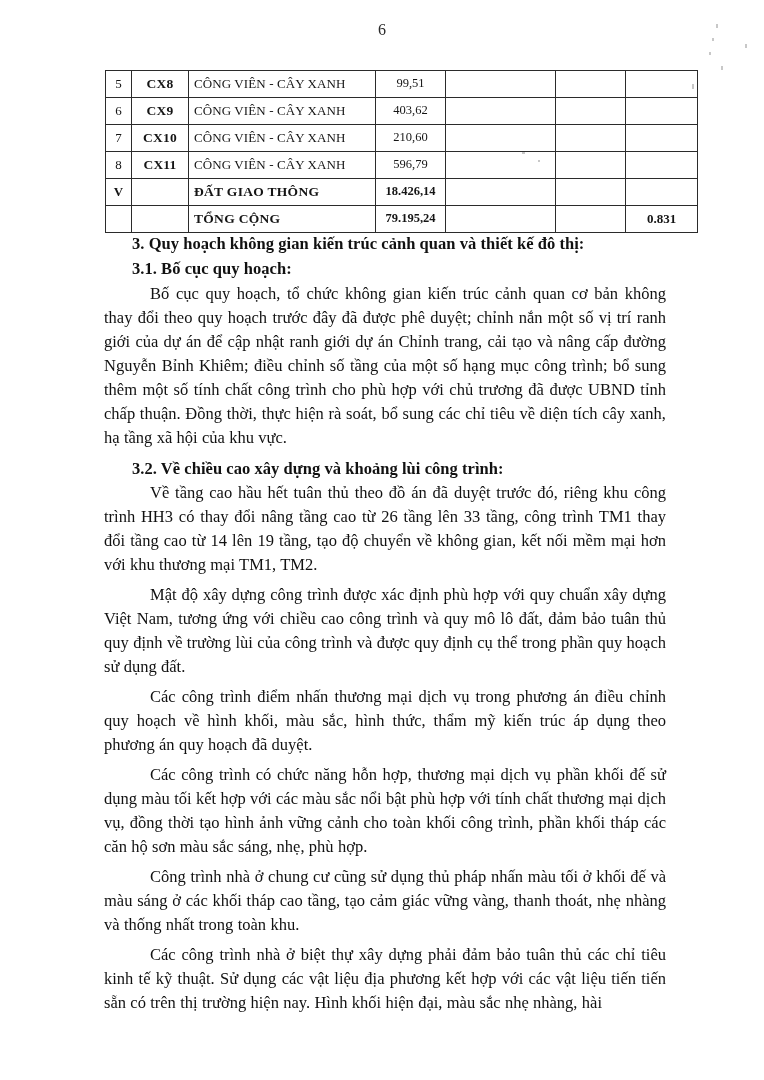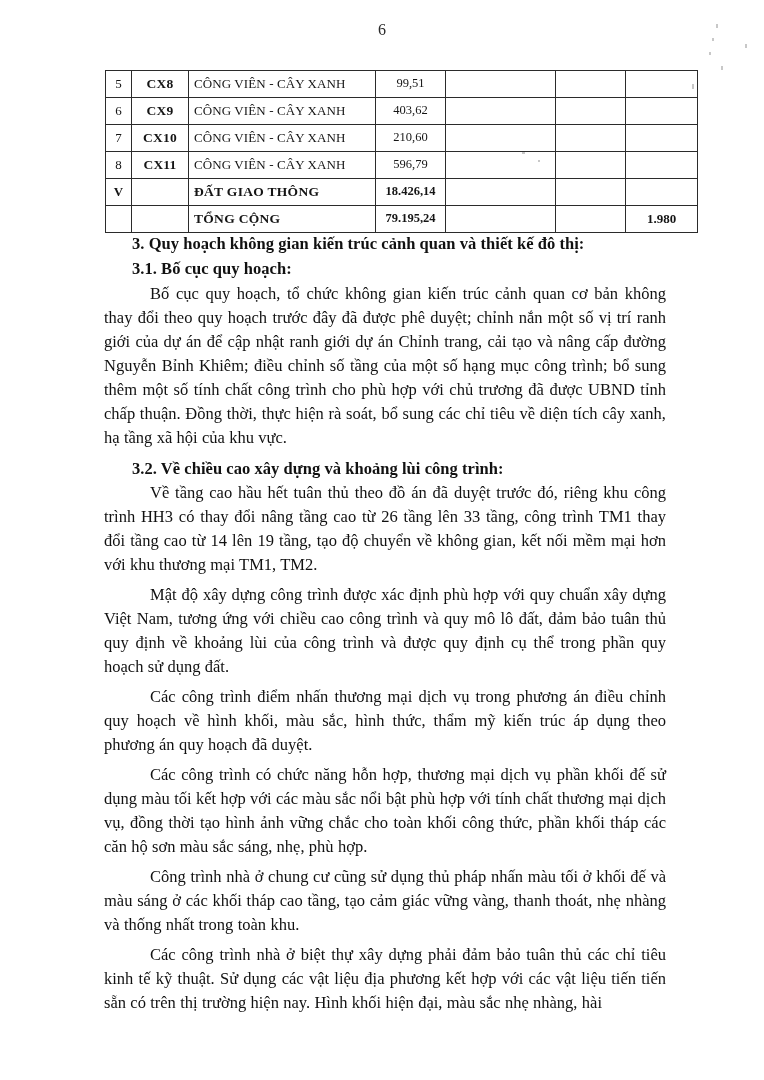--- a/index.html
+++ b/index.html
@@ -205,45 +205,45 @@
           <td class="blank x3"></td>
         </tr>
 
         <tr class="data-row sum-row">
           <td class="idx"></td>
           <td class="code"></td>
           <td class="name">TỔNG CỘNG</td>
           <td class="value">79.195,24</td>
           <td class="blank"></td>
           <td class="blank"></td>
-          <td class="blank x3">1.980</td>
+          <td class="blank x3">0.831</td>
         </tr>
 
       </tbody>
     </table>
   </div>
 
   <div class="content">
 
     <h2 class="heading">3. Quy hoạch không gian kiến trúc cảnh quan và thiết kế đô thị:</h2>
 
     <h3 class="heading-sub">3.1. Bố cục quy hoạch:</h3>
 
     <p class="para">Bố cục quy hoạch, tổ chức không gian kiến trúc cảnh quan cơ bản không thay đổi theo quy hoạch trước đây đã được phê duyệt; chỉnh nắn một số vị trí ranh giới của dự án để cập nhật ranh giới dự án Chỉnh trang, cải tạo và nâng cấp đường Nguyễn Bỉnh Khiêm; điều chỉnh số tầng của một số hạng mục công trình; bổ sung thêm một số tính chất công trình cho phù hợp với chủ trương đã được UBND tỉnh chấp thuận. Đồng thời, thực hiện rà soát, bổ sung các chỉ tiêu về diện tích cây xanh, hạ tầng xã hội của khu vực.</p>
 
     <h3 class="heading-sub spaced">3.2. Về chiều cao xây dựng và khoảng lùi công trình:</h3>
 
     <p class="para">Về tầng cao hầu hết tuân thủ theo đồ án đã duyệt trước đó, riêng khu công trình HH3 có thay đổi nâng tầng cao từ 26 tầng lên 33 tầng, công trình TM1 thay đổi tầng cao từ 14 lên 19 tầng, tạo độ chuyển về không gian, kết nối mềm mại hơn với khu thương mại TM1, TM2.</p>
 
-    <p class="para">Mật độ xây dựng công trình được xác định phù hợp với quy chuẩn xây dựng Việt Nam, tương ứng với chiều cao công trình và quy mô lô đất, đảm bảo tuân thủ quy định về khoảng lùi của công trình và được quy định cụ thể trong phần quy hoạch sử dụng đất.</p>
+    <p class="para">Mật độ xây dựng công trình được xác định phù hợp với quy chuẩn xây dựng Việt Nam, tương ứng với chiều cao công trình và quy mô lô đất, đảm bảo tuân thủ quy định về trường lùi của công trình và được quy định cụ thể trong phần quy hoạch sử dụng đất.</p>
 
 
     <p class="para">Các công trình điểm nhấn thương mại dịch vụ trong phương án điều chỉnh quy hoạch về hình khối, màu sắc, hình thức, thẩm mỹ kiến trúc áp dụng theo phương án quy hoạch đã duyệt.</p>
 
-    <p class="para">Các công trình có chức năng hỗn hợp, thương mại dịch vụ phần khối đế sử dụng màu tối kết hợp với các màu sắc nổi bật phù hợp với tính chất thương mại dịch vụ, đồng thời tạo hình ảnh vững chắc cho toàn khối công thức, phần khối tháp các căn hộ sơn màu sắc sáng, nhẹ, phù hợp.</p>
+    <p class="para">Các công trình có chức năng hỗn hợp, thương mại dịch vụ phần khối đế sử dụng màu tối kết hợp với các màu sắc nổi bật phù hợp với tính chất thương mại dịch vụ, đồng thời tạo hình ảnh vững cảnh cho toàn khối công trình, phần khối tháp các căn hộ sơn màu sắc sáng, nhẹ, phù hợp.</p>
 
     <p class="para">Công trình nhà ở chung cư cũng sử dụng thủ pháp nhấn màu tối ở khối đế và màu sáng ở các khối tháp cao tầng, tạo cảm giác vững vàng, thanh thoát, nhẹ nhàng và thống nhất trong toàn khu.</p>
 
     <p class="para last">Các công trình nhà ở biệt thự xây dựng phải đảm bảo tuân thủ các chỉ tiêu kinh tế kỹ thuật. Sử dụng các vật liệu địa phương kết hợp với các vật liệu tiến tiến sẵn có trên thị trường hiện nay. Hình khối hiện đại, màu sắc nhẹ nhàng, hài</p>
 
   </div>
 
   <div class="speckle" style="left:716px; top:24px;  width:2px; height:4px;"></div>
   <div class="speckle" style="left:712px; top:38px;  width:2px; height:3px;"></div>
   <div class="speckle" style="left:745px; top:44px;  width:2px; height:4px;"></div>

